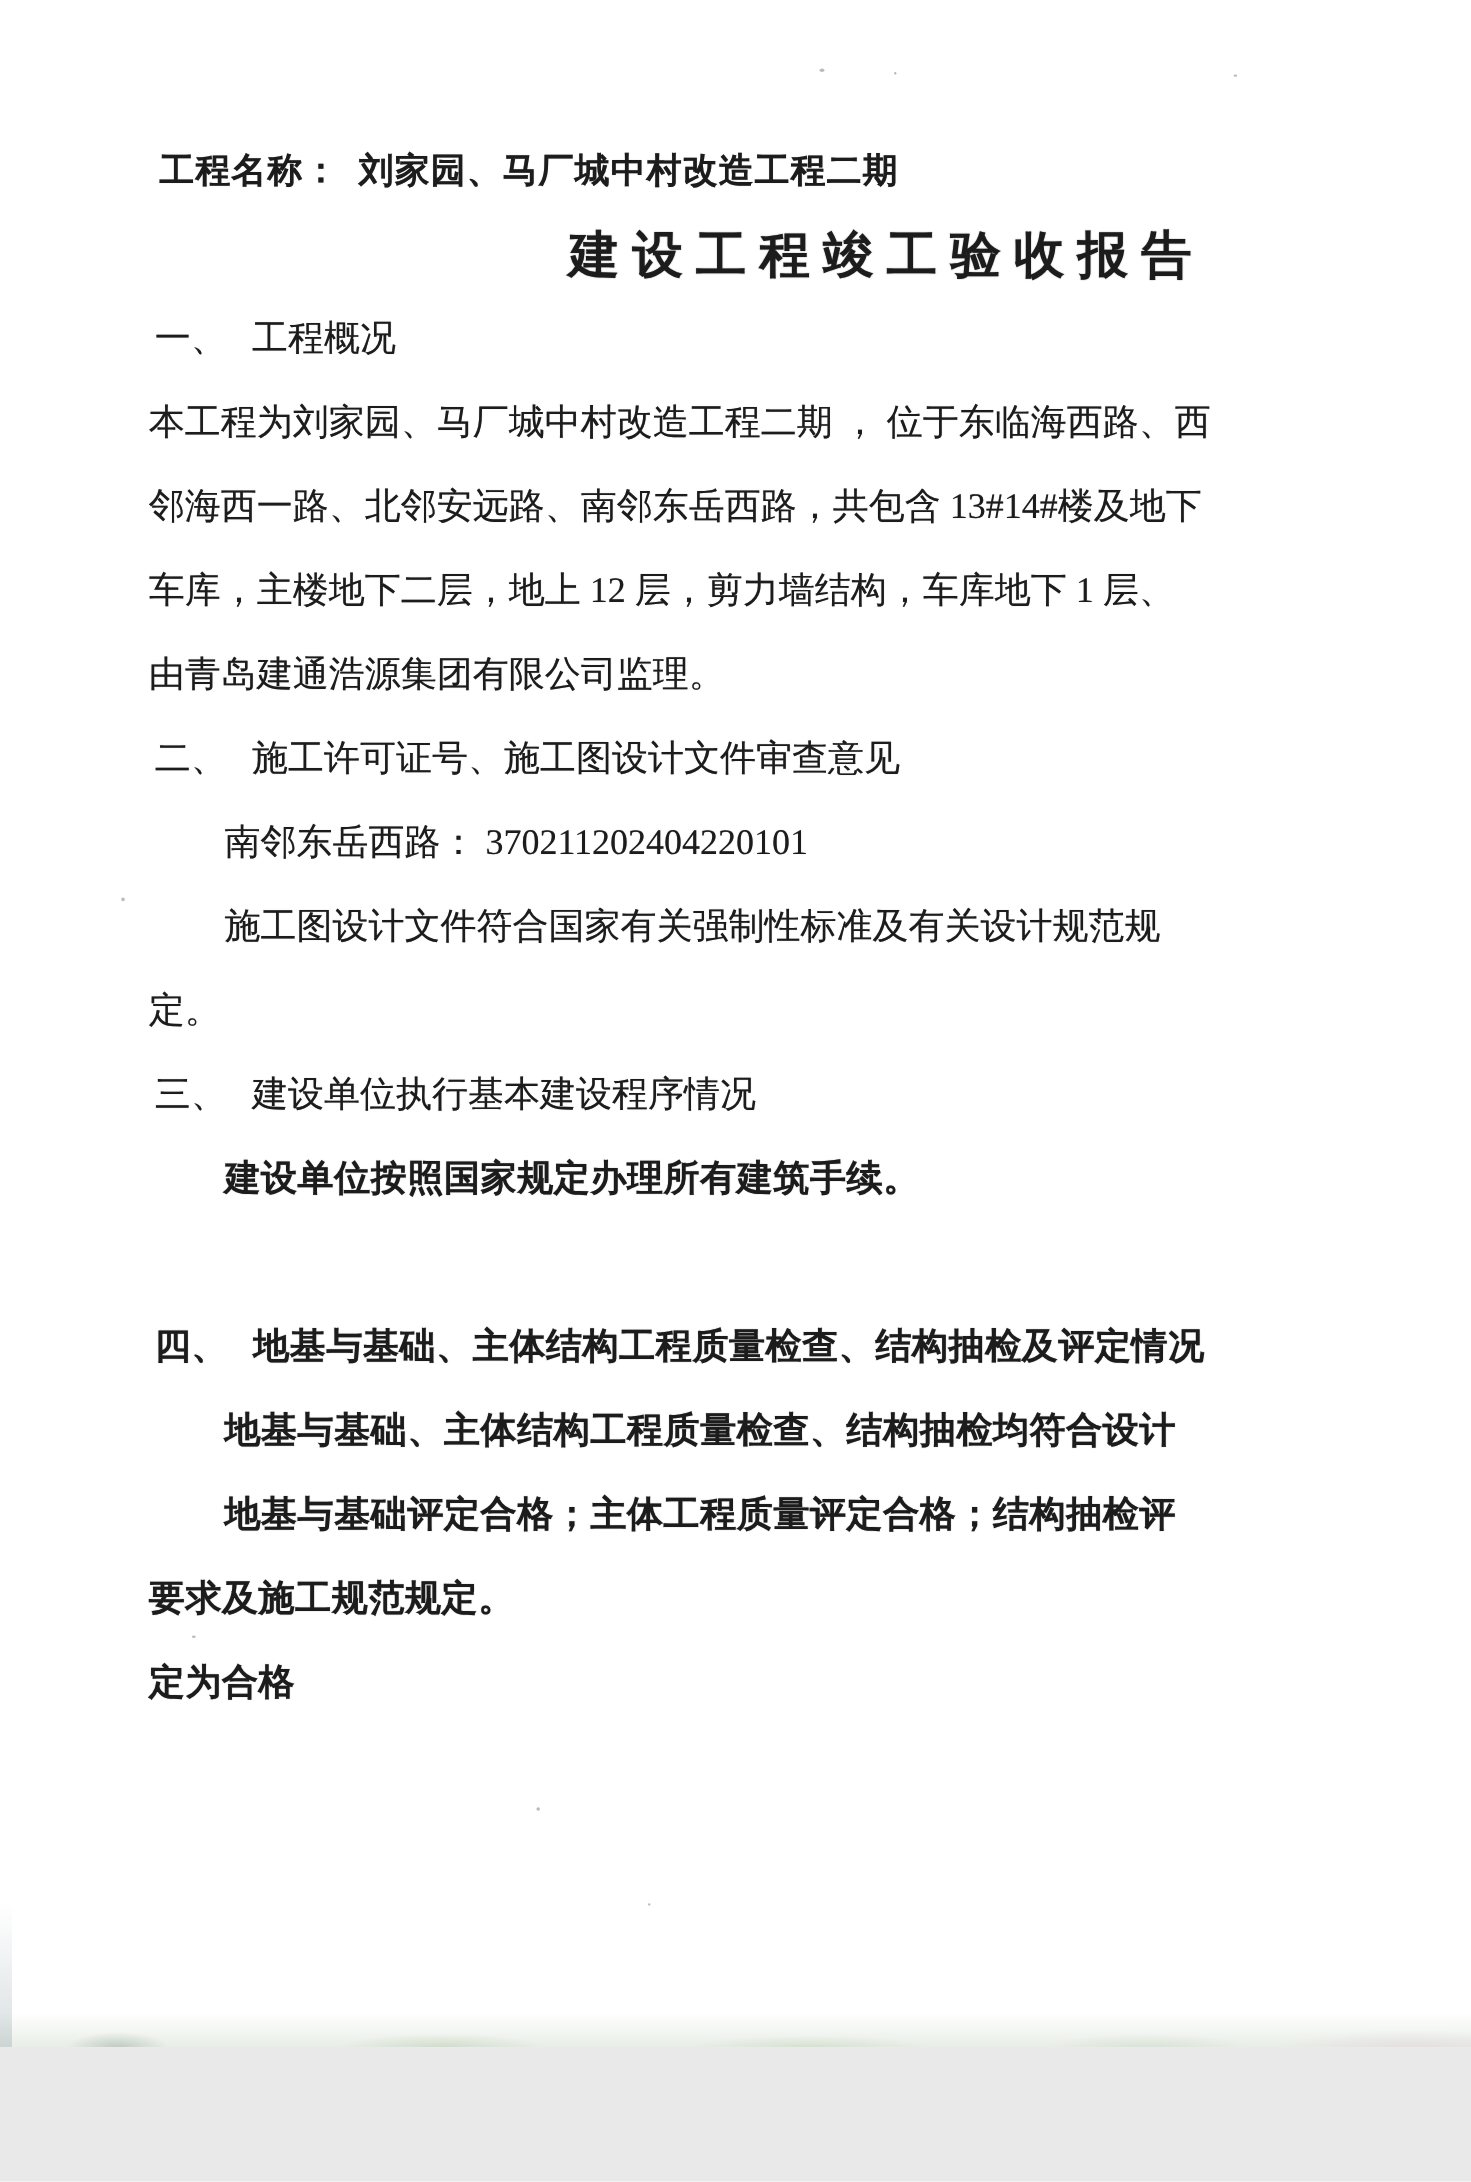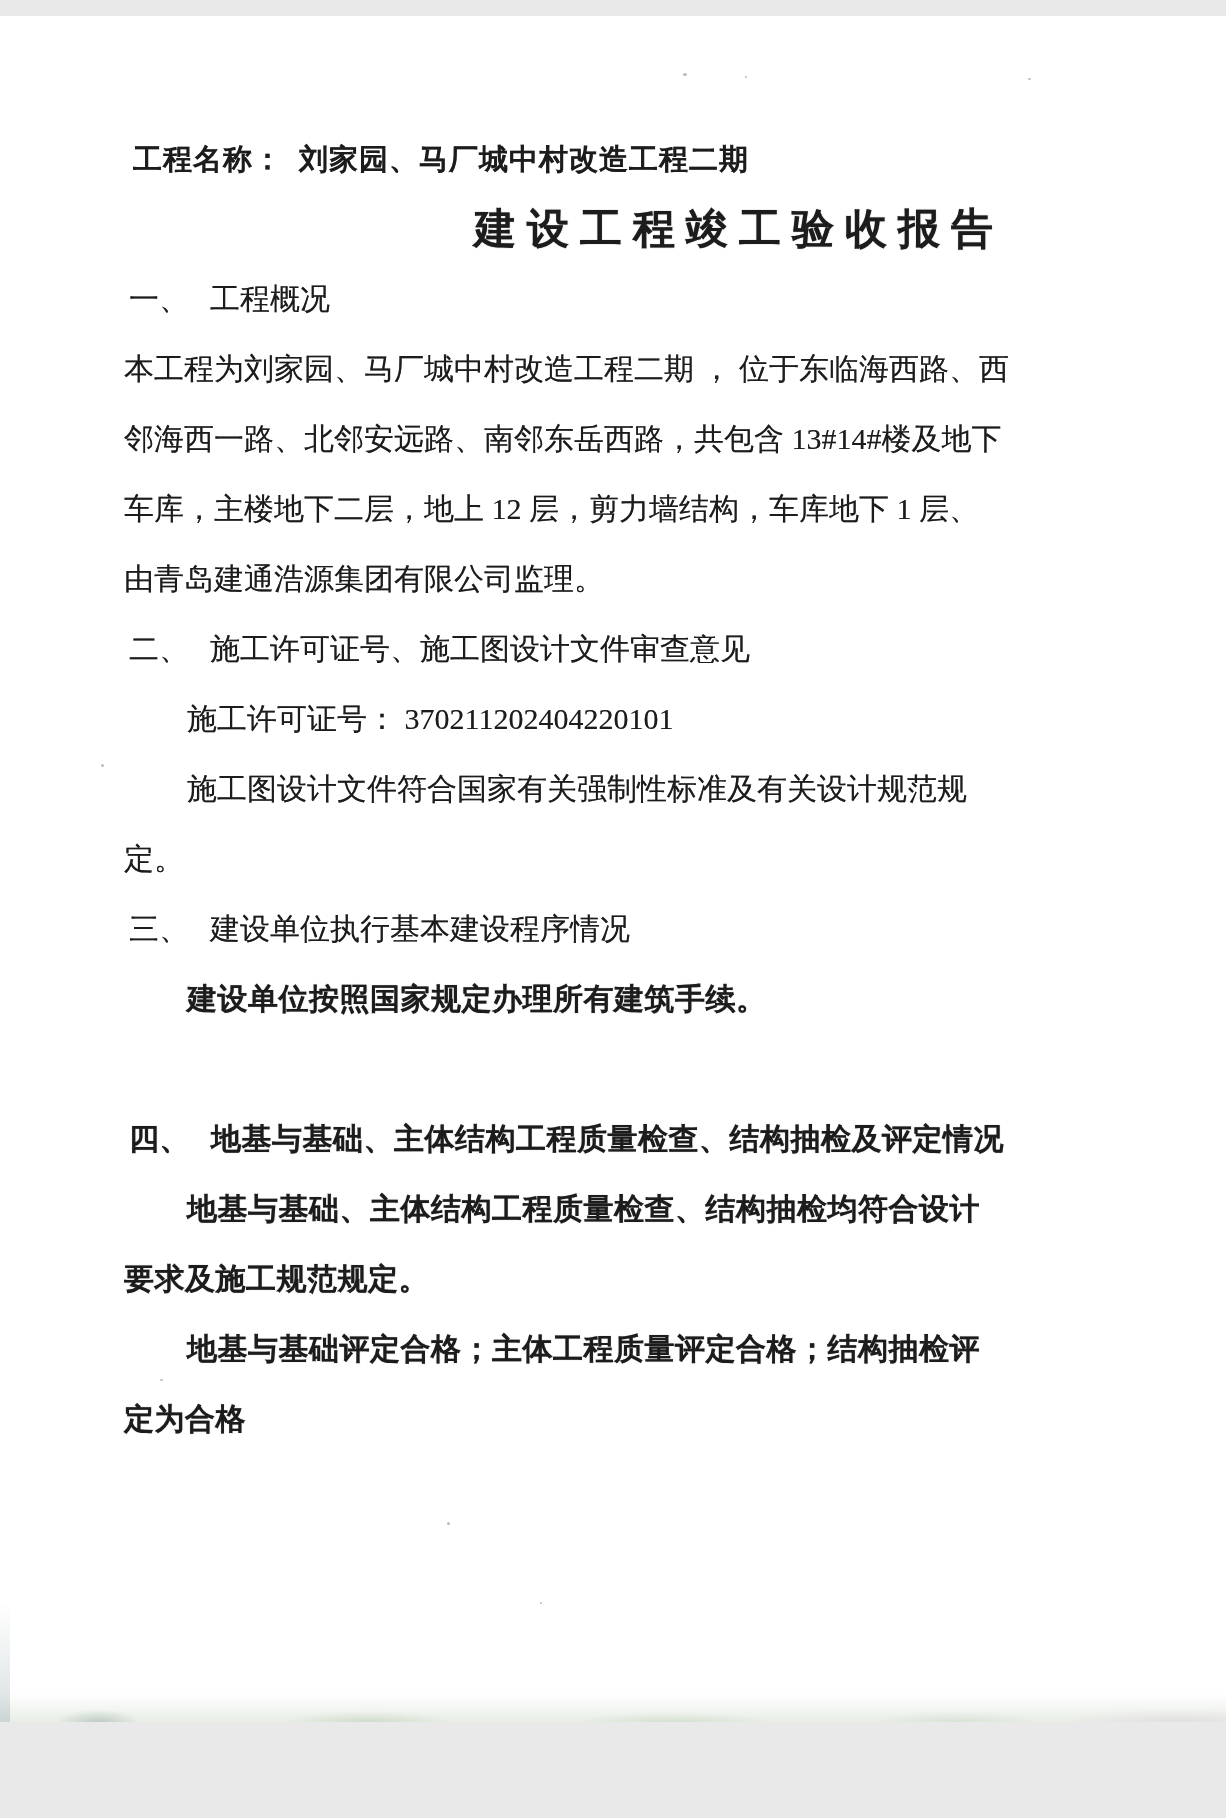--- a/index.html
+++ b/index.html
@@ -4,21 +4,21 @@
 <style>
   html, body {
     margin: 0;
     padding: 0;
     background: #e9e9e9;
   }
   .page {
     position: relative;
     width: 1226px;
     height: 1706px;
-    margin: 16px auto;
+    margin: 0 auto;
     background: #ffffff;
     overflow: hidden;
     color: #1c1c1c;
     font-family: "Liberation Serif", "DejaVu Serif", serif;
   }
   .content {
     position: absolute;
     top: 108px;
     left: 124px;
     width: 880px;
@@ -93,35 +93,35 @@
 
     <div class="line heading"><span class="num">一、</span><span>工程概况</span></div>
 
     <div class="line">本工程为刘家园、马厂城中村改造工程二期 ， 位于东临海西路、西</div>
     <div class="line">邻海西一路、北邻安远路、南邻东岳西路，共包含 13#14#楼及地下</div>
     <div class="line">车库，主楼地下二层，地上 12 层，剪力墙结构，车库地下 1 层、</div>
     <div class="line">由青岛建通浩源集团有限公司监理。</div>
 
     <div class="line heading"><span class="num">二、</span><span>施工许可证号、施工图设计文件审查意见</span></div>
 
-    <div class="line indent">施工许可证号： 370211202404220101</div>
+    <div class="line indent">南邻东岳西路： 370211202404220101</div>
     <div class="line indent">施工图设计文件符合国家有关强制性标准及有关设计规范规</div>
     <div class="line">定。</div>
 
     <div class="line heading"><span class="num">三、</span><span>建设单位执行基本建设程序情况</span></div>
 
     <div class="line hei indent">建设单位按照国家规定办理所有建筑手续。</div>
 
     <div class="spacer"></div>
 
     <div class="line heading hei"><span class="num">四、</span><span>地基与基础、主体结构工程质量检查、结构抽检及评定情况</span></div>
 
     <div class="line hei indent">地基与基础、主体结构工程质量检查、结构抽检均符合设计</div>
+    <div class="line hei indent">地基与基础评定合格；主体工程质量评定合格；结构抽检评</div>
     <div class="line hei">要求及施工规范规定。</div>
-    <div class="line hei indent">地基与基础评定合格；主体工程质量评定合格；结构抽检评</div>
     <div class="line hei">定为合格</div>
 
   </div>
 
   <span class="speck" style="left:683px; top:57px; width:4px; height:3px;"></span>
   <span class="speck" style="left:1028px; top:62px; width:3px; height:2px;"></span>
   <span class="speck" style="left:101px; top:748px; width:3px; height:3px;"></span>
   <span class="speck" style="left:160px; top:1363px; width:3px; height:2px;"></span>
   <span class="speck" style="left:447px; top:1506px; width:3px; height:3px;"></span>
   <span class="speck" style="left:540px; top:1586px; width:2px; height:2px;"></span>

